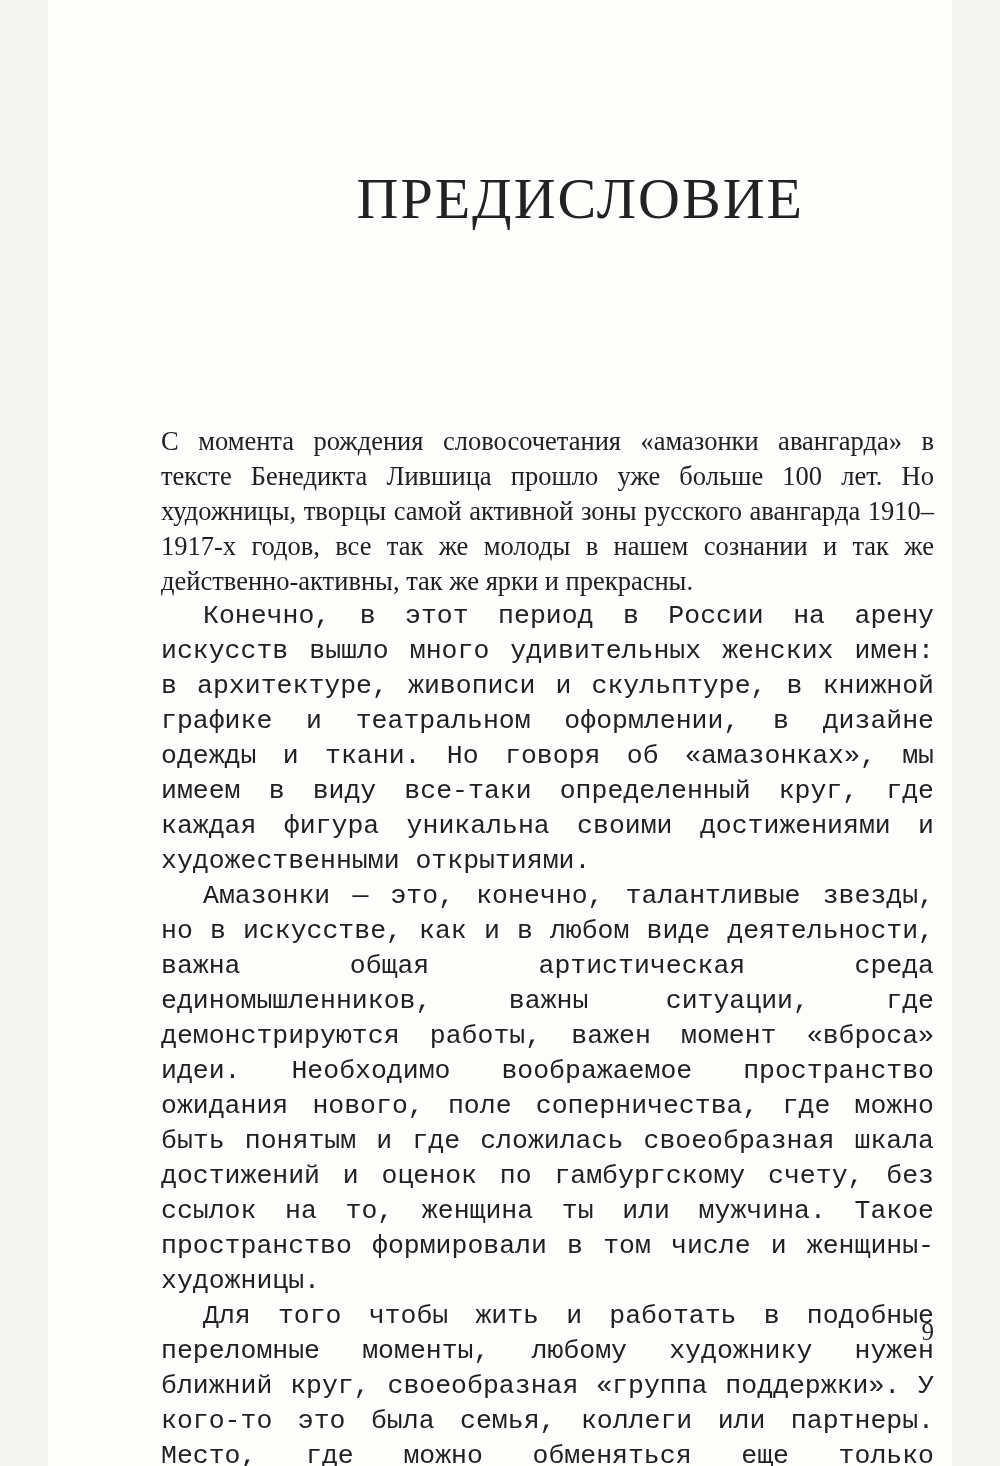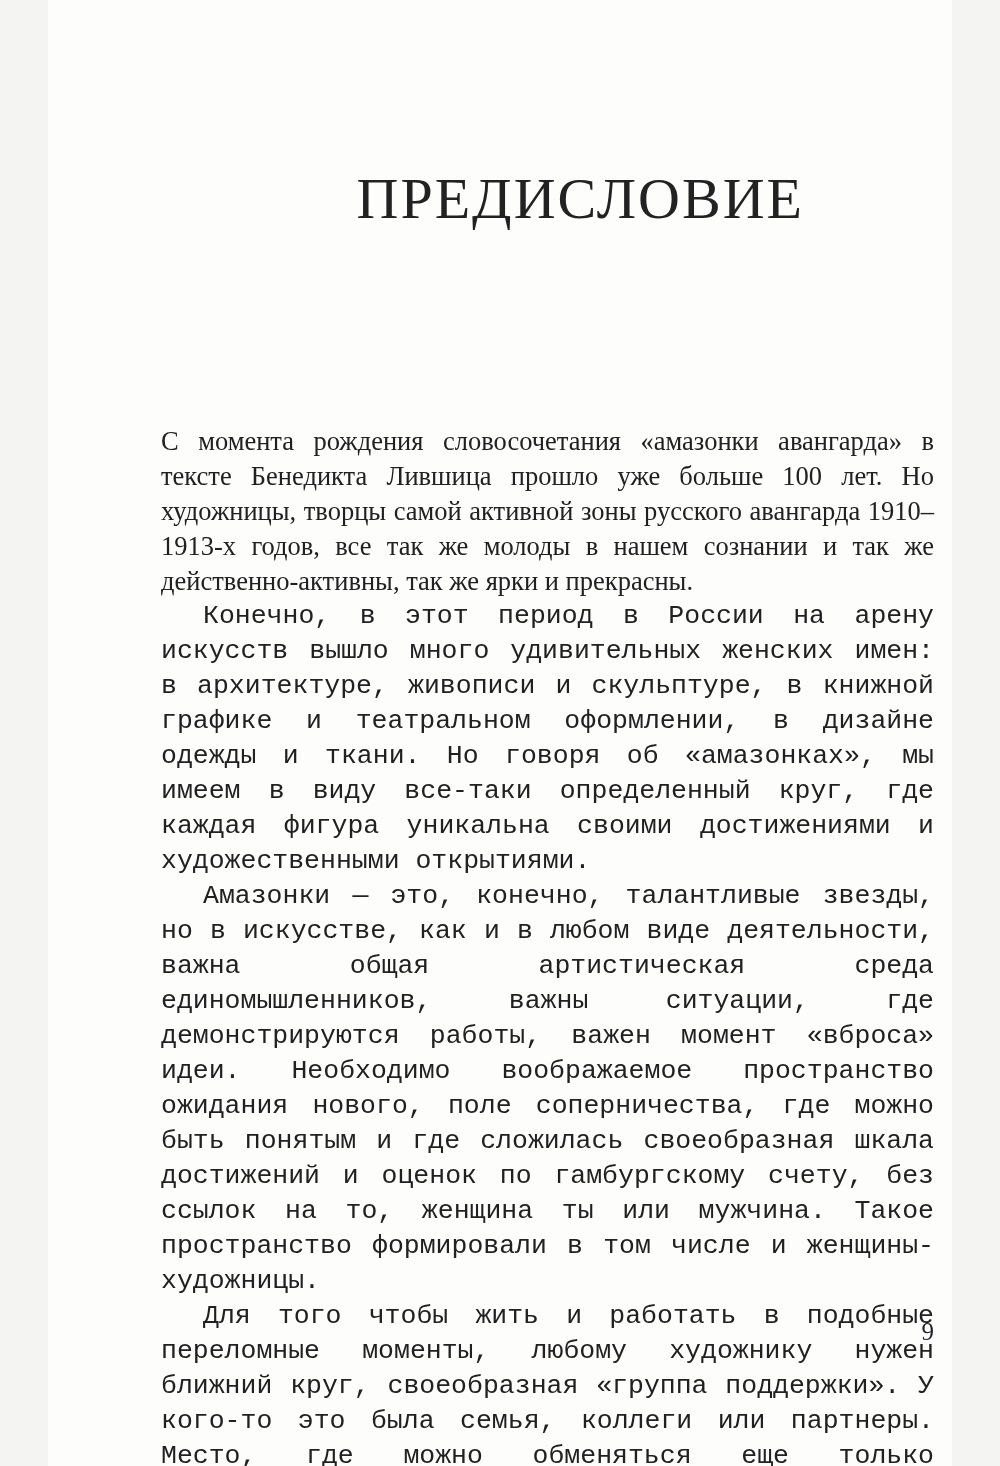--- a/index.html
+++ b/index.html
@@ -58,21 +58,21 @@
   }
 </style>
 </head>
 <body>
 
 <div class="page">
 
   <h1 class="chapter-title">ПРЕДИСЛОВИЕ</h1>
 
   <div class="text-block">
-    <p>С момента рождения словосочетания «амазонки авангарда» в тексте Бенедикта Лившица прошло уже больше 100 лет. Но художницы, творцы самой активной зоны русского авангарда 1910–1913-х годов, все так же молоды в нашем сознании и так же действенно-активны, так же ярки и прекрасны.</p>
+    <p>С момента рождения словосочетания «амазонки авангарда» в тексте Бенедикта Лившица прошло уже больше 100 лет. Но художницы, творцы самой активной зоны русского авангарда 1910–1917-х годов, все так же молоды в нашем сознании и так же действенно-активны, так же ярки и прекрасны.</p>
     <p class="indent">Конечно, в этот период в России на арену искусств вышло много удивительных женских имен: в архитектуре, живописи и скульптуре, в книжной графике и театральном оформлении, в дизайне одежды и ткани. Но говоря об «амазонках», мы имеем в виду все-таки определенный круг, где каждая фигура уникальна своими достижениями и художественными открытиями.</p>
     <p class="indent">Амазонки — это, конечно, талантливые звезды, но в искусстве, как и в любом виде деятельности, важна общая артистическая среда единомышленников, важны ситуации, где демонстрируются работы, важен момент «вброса» идеи. Необходимо воображаемое пространство ожидания нового, поле соперничества, где можно быть понятым и где сложилась своеобразная шкала достижений и оценок по гамбургскому счету, без ссылок на то, женщина ты или мужчина. Такое пространство формировали в том числе и женщины-художницы.</p>
     <p class="indent">Для того чтобы жить и работать в подобные переломные моменты, любому художнику нужен ближний круг, своеобразная «группа поддержки». У кого-то это была семья, коллеги или партнеры. Место, где можно обменяться еще только рождающимися идеями, впечатлениями, предчувствиями. Следом «продукт» оказывается в дальнем круге, общей ситуации осознания некоего поступательного развития искусства (наподобие науки), где нужно зафиксировать свой приоритет. И в этом дальнем круге — подготовке выставок, составлении манифестов, программ и каталогов, обсуждениях,</p>
   </div>
 
   <div class="folio">9</div>
 
 </div>
 
 </body></html>

